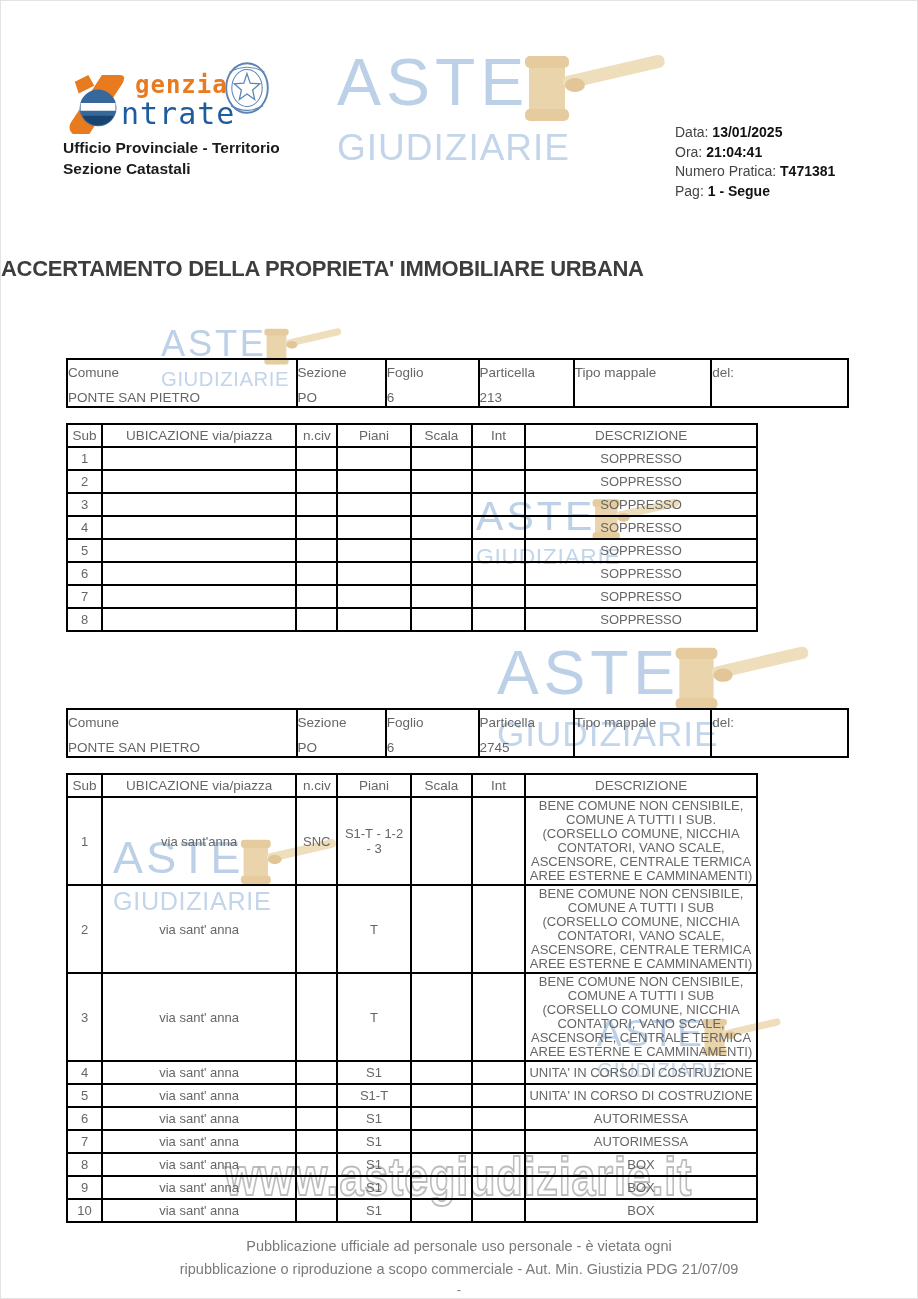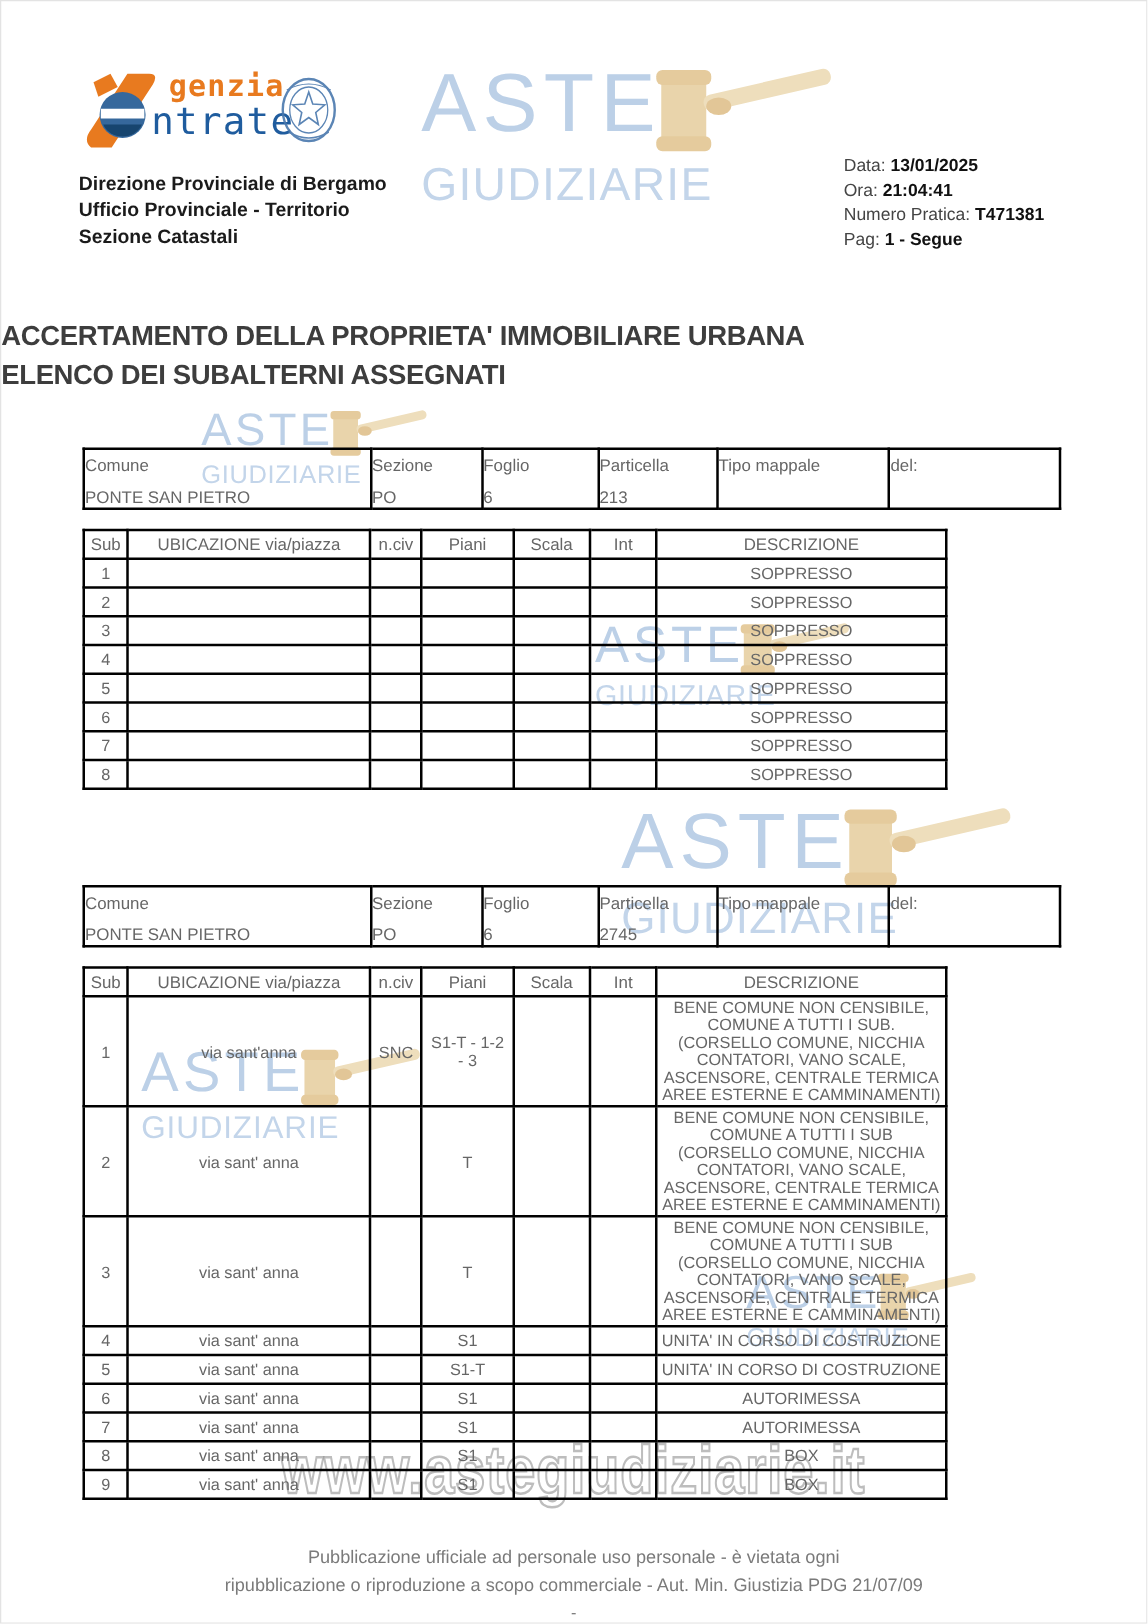--- a/index.html
+++ b/index.html
@@ -1,20 +1,20 @@
 <!DOCTYPE html>
 <html><head>
 <meta charset="utf-8">
 <style>
   html,body{margin:0;padding:0;background:#fff;}
   #page{position:relative;width:918px;height:1299px;background:#fff;overflow:hidden;
         font-family:"Liberation Sans",sans-serif;border:1px solid #e3e3e3;box-sizing:border-box;}
 
   
-  .agency-logo{position:absolute;left:68px;top:56px;display:flex;z-index:2;}
+  .agency-logo{position:absolute;left:68px;top:72px;display:flex;z-index:2;}
   .agency-mark{width:62px;height:64px;flex:0 0 auto;}
   .agency-text{margin-left:-10px;line-height:1;}
   .agency-line1{font-family:"DejaVu Sans Mono",monospace;font-weight:bold;font-size:24px;
                 color:#e87a1f;letter-spacing:1px;padding-left:14px;}
   .agency-line2{font-family:"DejaVu Sans Mono",monospace;font-weight:normal;font-size:30px;
                 color:#1f5c9e;letter-spacing:1px;margin-top:2px;}
   .emblem{position:absolute;left:222px;top:58px;z-index:2;opacity:.9;}
 
   
   .aste-mark{position:absolute;transform-origin:top left;z-index:1;color:#bcd0e7;line-height:1;}
@@ -97,35 +97,33 @@
         <rect x="10" y="9" width="44" height="12" rx="5" fill="#e5cb9d"></rect>
         <rect x="10" y="62" width="44" height="12" rx="5" fill="#e5cb9d"></rect>
         <rect x="48" y="30" width="104" height="13" rx="6" fill="#eedebc" transform="rotate(-13 48 36)"></rect>
         <ellipse cx="60" cy="38" rx="10" ry="7" fill="#e2c697"></ellipse>
       </svg>
     </div>
     <div class="aste-sub">GIUDIZIARIE</div>
   </div>
 
   <div class="office">
-    <div>Direzione Provinciale di Bergamo</div>
     <div>Ufficio Provinciale - Territorio</div>
     <div>Sezione Catastali</div>
   </div>
 
   <div class="infoblock">
     <div><span>Data:</span> <b>13/01/2025</b></div>
     <div><span>Ora:</span> <b>21:04:41</b></div>
     <div><span>Numero Pratica:</span> <b>T471381</b></div>
     <div><span>Pag:</span> <b>1 - Segue</b></div>
   </div>
 
   <div class="doc-title">
     <div>ACCERTAMENTO DELLA PROPRIETA' IMMOBILIARE URBANA</div>
-    <div>ELENCO DEI SUBALTERNI ASSEGNATI</div>
   </div>
 
   <div class="aste-mark" style="left:160px;top:324px;transform:scale(0.55);">
     <div class="aste-row">
         <span class="aste-word">ASTE</span>
       <svg class="gavel" width="160" height="92" viewBox="0 0 160 92">
           <rect x="14" y="12" width="36" height="58" rx="8" fill="#e9d4ab"></rect>
           <rect x="10" y="9" width="44" height="12" rx="5" fill="#e5cb9d"></rect>
           <rect x="10" y="62" width="44" height="12" rx="5" fill="#e5cb9d"></rect>
           <rect x="48" y="30" width="104" height="13" rx="6" fill="#eedebc" transform="rotate(-13 48 36)"></rect>
@@ -483,20 +481,29 @@
         <tr>
           <td>9</td>
           <td>via sant' anna</td>
           <td></td>
           <td>S1</td>
           <td></td>
           <td></td>
           <td class="c-descr">BOX</td>
         </tr>
 
+        <tr>
+          <td>10</td>
+          <td>via sant' anna</td>
+          <td></td>
+          <td>S1</td>
+          <td></td>
+          <td></td>
+          <td class="c-descr">BOX</td>
+        </tr>
 
     </tbody>
   </table>
 
   <div class="footer">
     <div>Pubblicazione ufficiale ad personale uso personale - è vietata ogni</div>
     <div>ripubblicazione o riproduzione a scopo commerciale - Aut. Min. Giustizia PDG 21/07/09</div>
     <div class="footer-dash">-</div>
   </div>
 

